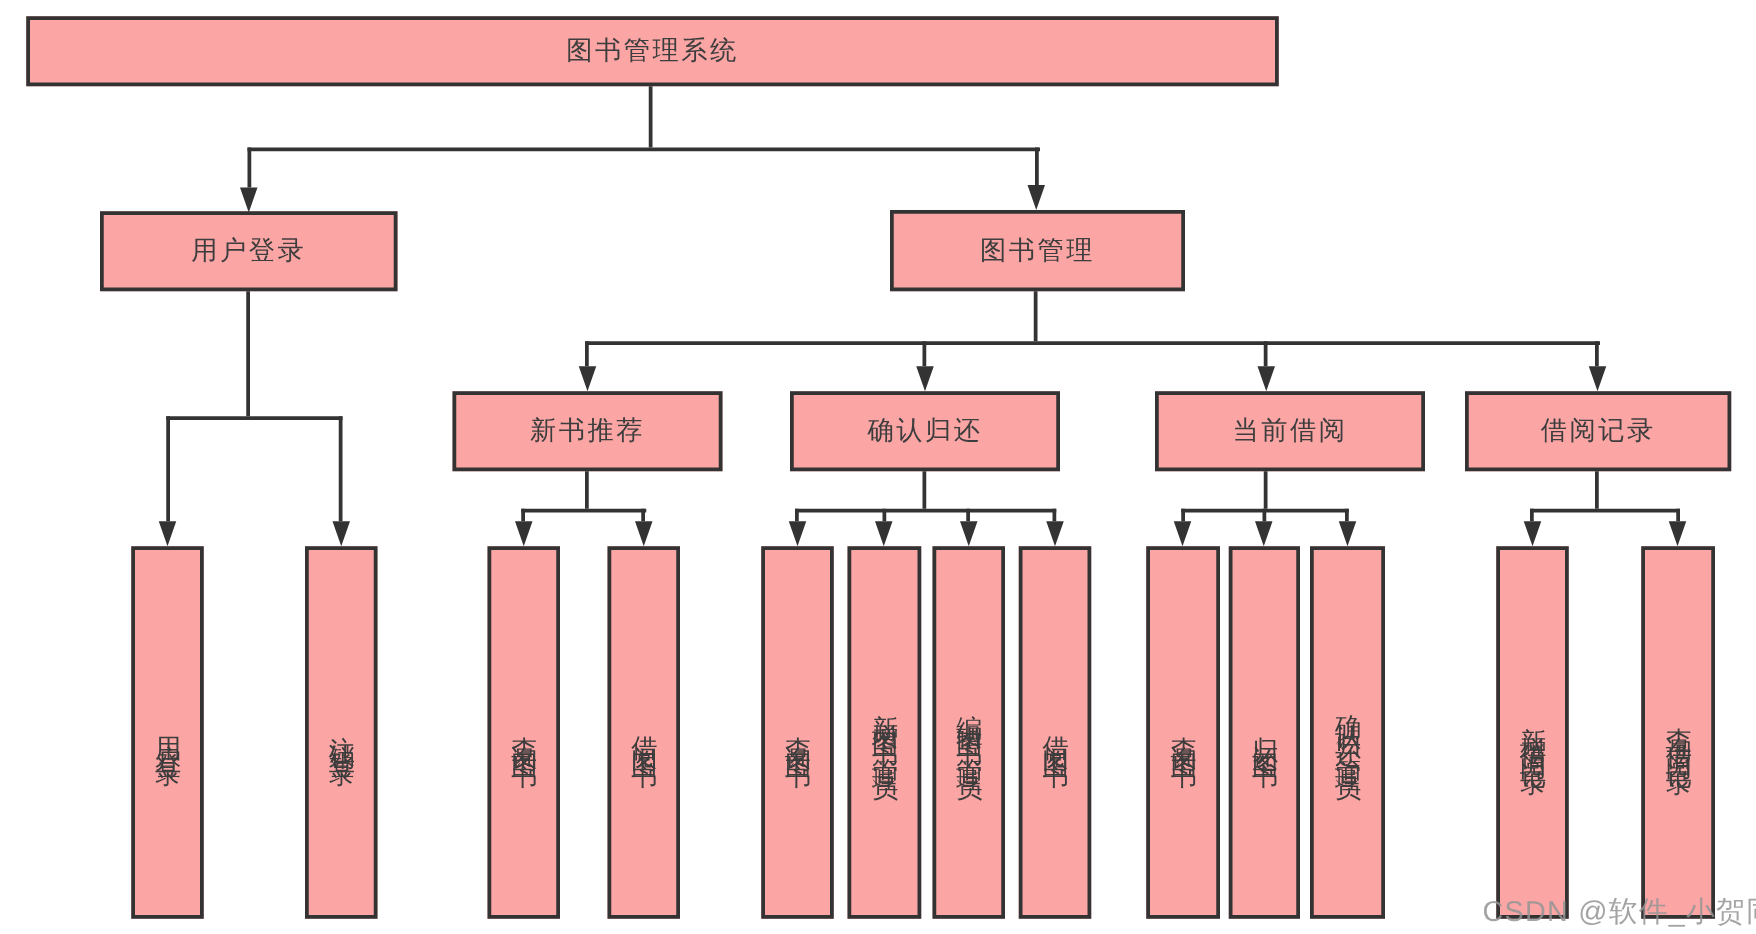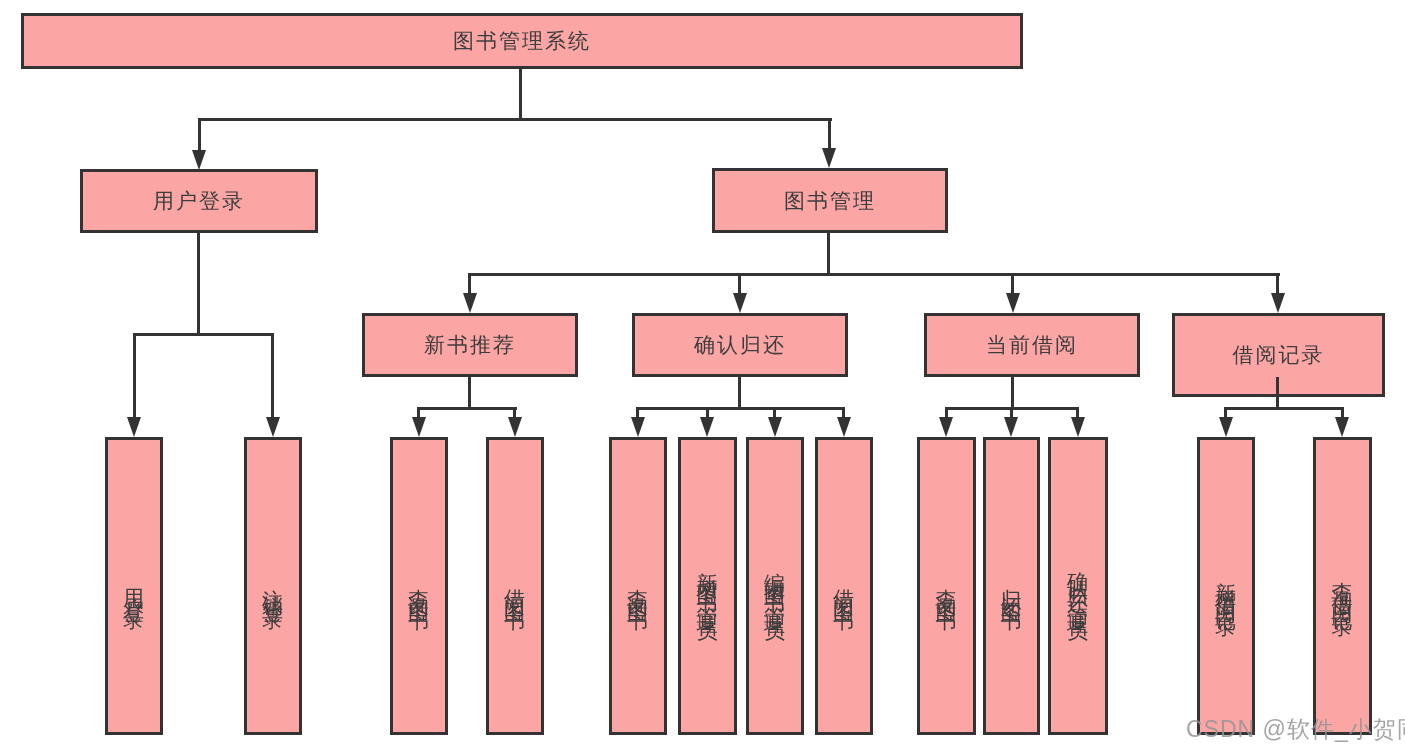--- a/index.html
+++ b/index.html
@@ -74,21 +74,21 @@
   </div>
 
   <div class="node" style="left:632px; top:313px; width:216px; height:64px;">
     <span>确认归还</span>
   </div>
 
   <div class="node" style="left:905px; top:313px; width:216px; height:64px;margin-left:19px;">
     <span>当前借阅</span>
   </div>
 
-  <div class="node" style="left:1172px; top:313px; width:213px; height:84px;">
+  <div class="node" style="left:1172px; top:313px; width:213px; height:64px;">
     <span>借阅记录</span>
   </div>
 
   <div class="node leaf" style="left:105px; top:437px; width:58px; height:298px;">
     <span>用户登录</span>
   </div>
   <div class="node leaf" style="left:244px; top:437px; width:58px; height:298px;">
     <span>注销登录</span>
   </div>
 

